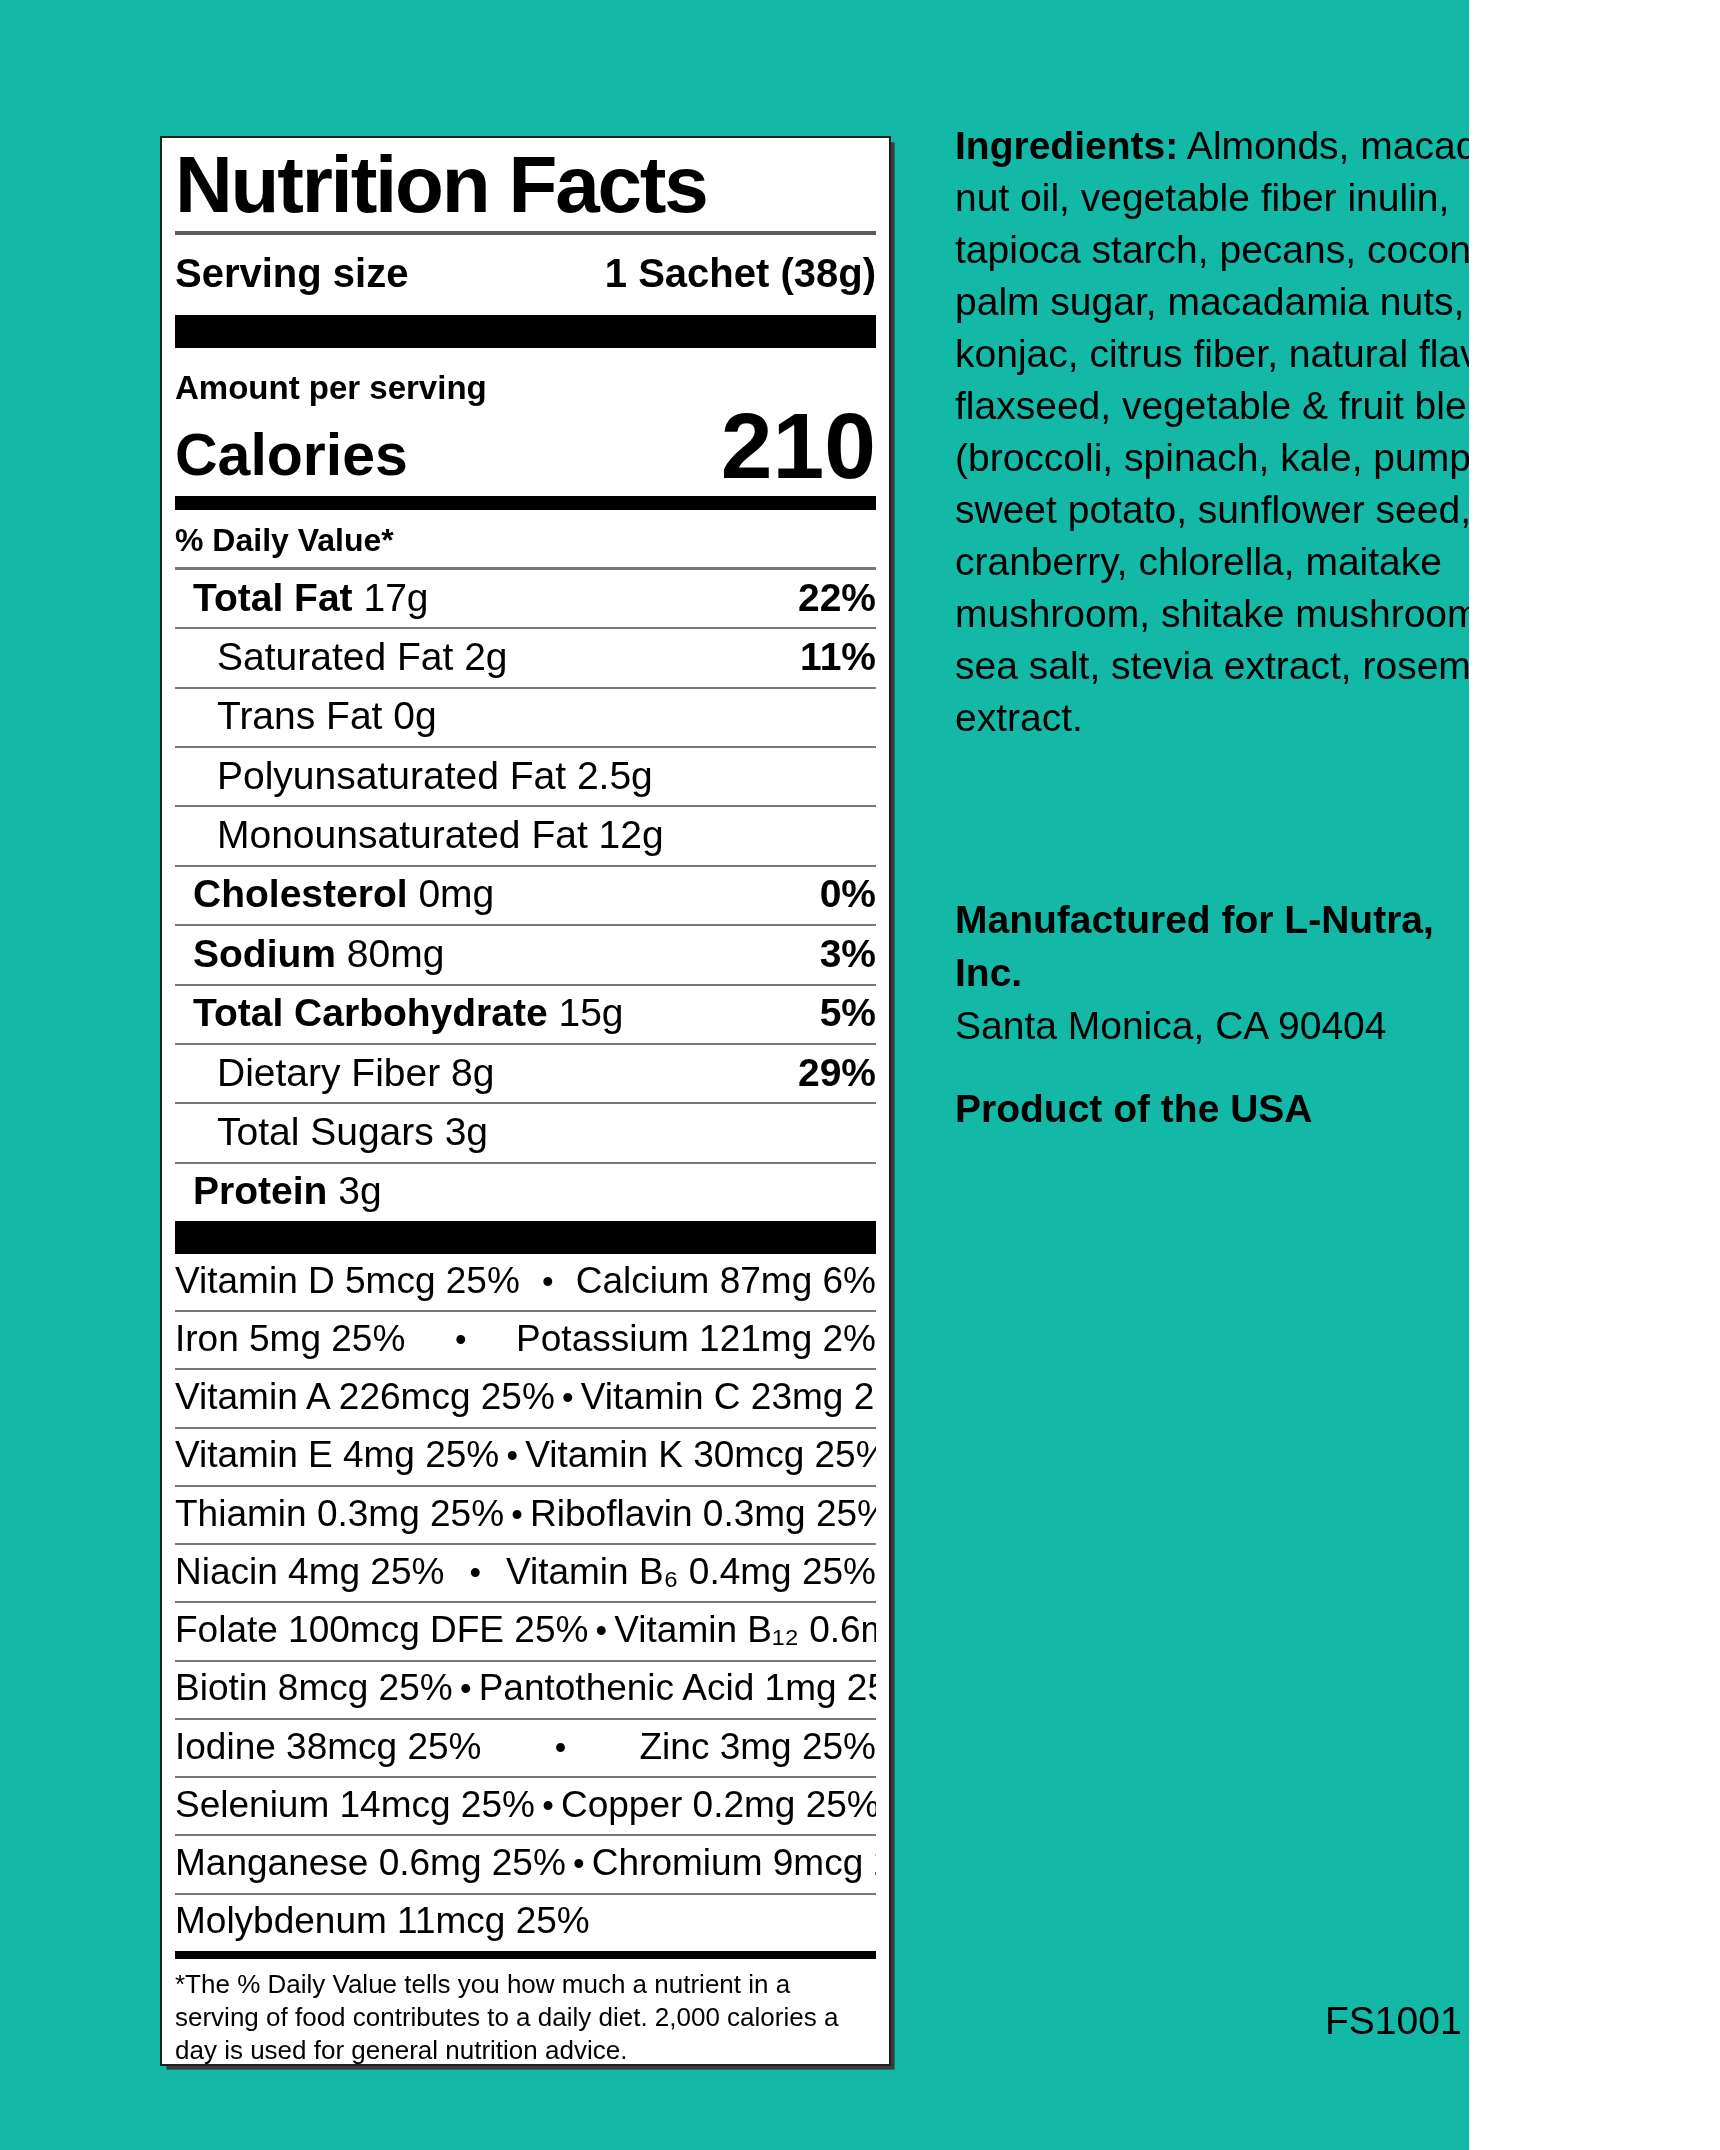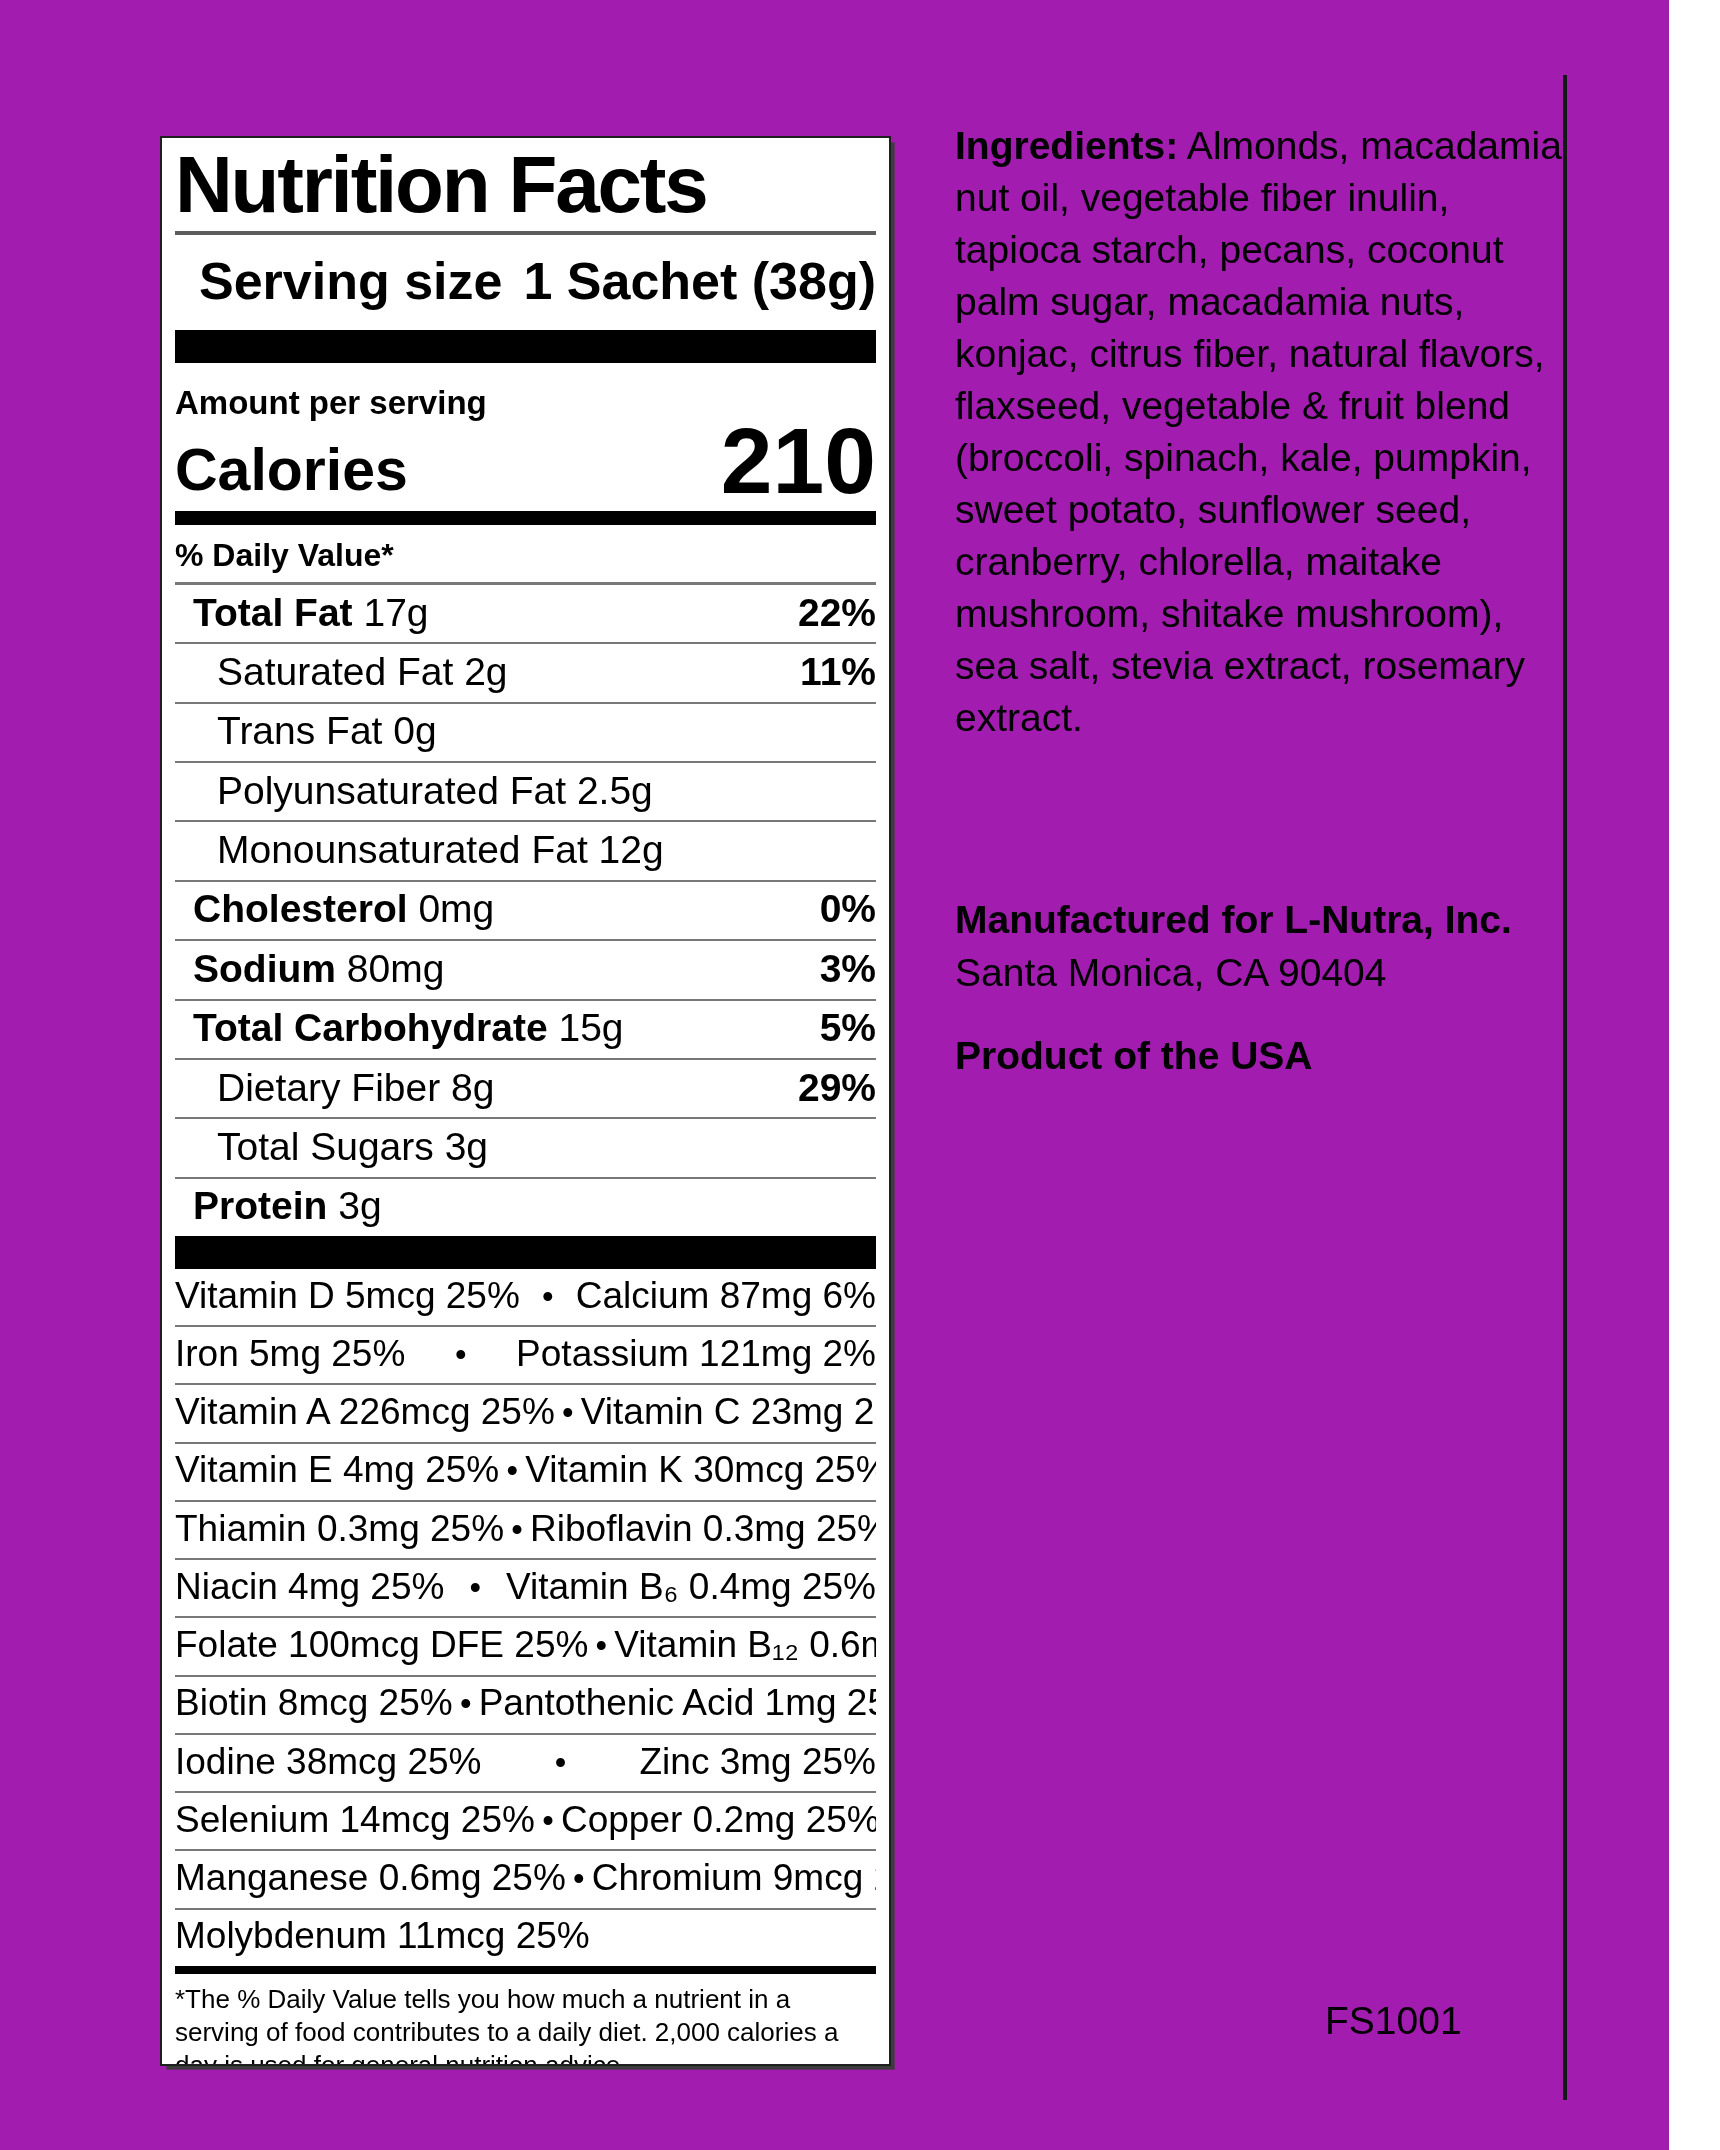--- a/index.html
+++ b/index.html
@@ -1,42 +1,42 @@
 <!DOCTYPE html>
 <html style="font-size:11.5px"><head>
 <meta charset="utf-8">
 <style>
   * { box-sizing: border-box; }
   html,body { margin:0; padding:0; }
   body {
     width:1721px; height:2151px; background:#ffffff;
     font-family:"Liberation Sans","DejaVu Sans",sans-serif; color:#000;
   }
-  .page { position:relative; width:1669px; height:2151px; background:#a21caf; overflow:hidden; }
+  .page { position:relative; width:1469px; height:2151px; background:#14b8a6; overflow:hidden; }
 
   
   .nf-label {
     position:absolute; left:160px; top:136px; width:731px; height:1930px;
     border:2.9px solid #1f1f1f; background:#fff; padding:0 13px; overflow:hidden;
     box-shadow:5px 5px 0 -1.4px #3c3c3c;
   }
   .nf-title {
     font-size:80px; font-weight:800; letter-spacing:-2.2px; line-height:1.02;
     margin:5.7px 0 0; white-space:nowrap;
   }
   .rule-lg { height:4.3px; background:#5c5c5c; margin-top:5.7px; }
   .rule    { height:2.9px; background:#787878; }
   .bar     { background:#000; }
   .bar-46  { height:33px; }
   .bar-20  { height:14.3px; margin-top:5.7px; }
   .bar-12  { height:8.6px; }
 
   .serving-row {
     display:flex; justify-content:space-between; align-items:flex-start;
-    font-size:52px; font-weight:700; padding:16px 0 18.6px;margin-left:24px;
+    font-size:40px; font-weight:700; padding:16px 0 18.6px;
   }
   .amount-line { font-size:33px; font-weight:700; margin-top:21.5px; }
   .cal-row { display:flex; justify-content:space-between; align-items:flex-end; margin-top:-2.9px; }
   .cal-word { font-size:59px; font-weight:700; line-height:1.15;text-align:right; }
   .cal-num  { font-size:93px; font-weight:700; line-height:0.92; }
   .dv-header { text-align:left; font-size:32px; font-weight:700; padding:11.5px 0 8.6px; }
 
   .nrow {
     display:flex; justify-content:space-between; align-items:baseline;
     font-size:39px; line-height:1.12; padding:5.7px 0 8px; border-top:2.9px solid #787878;

